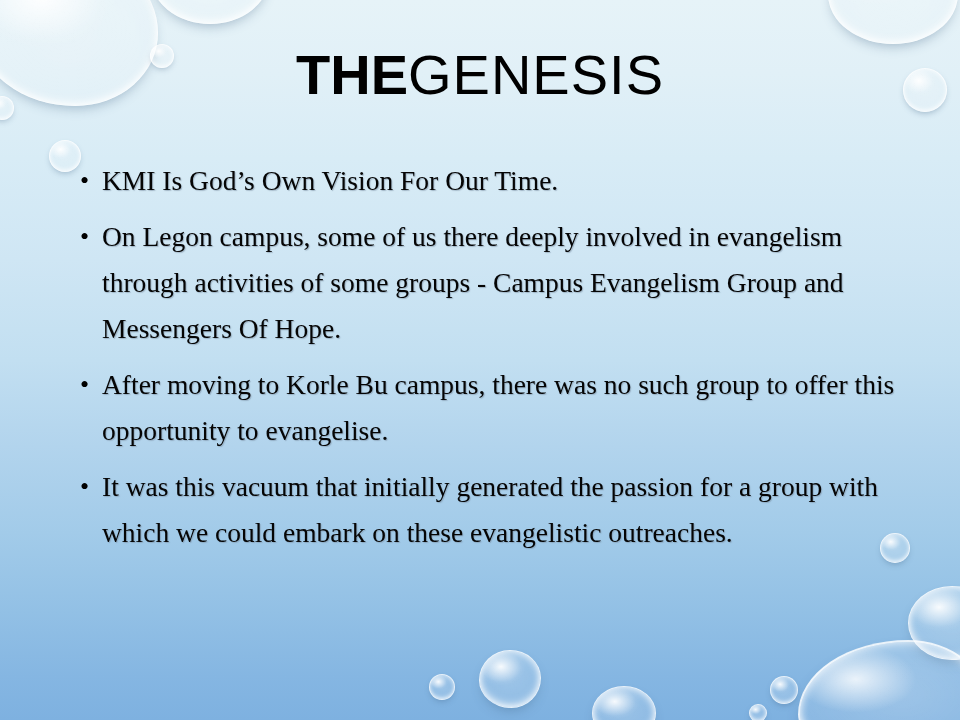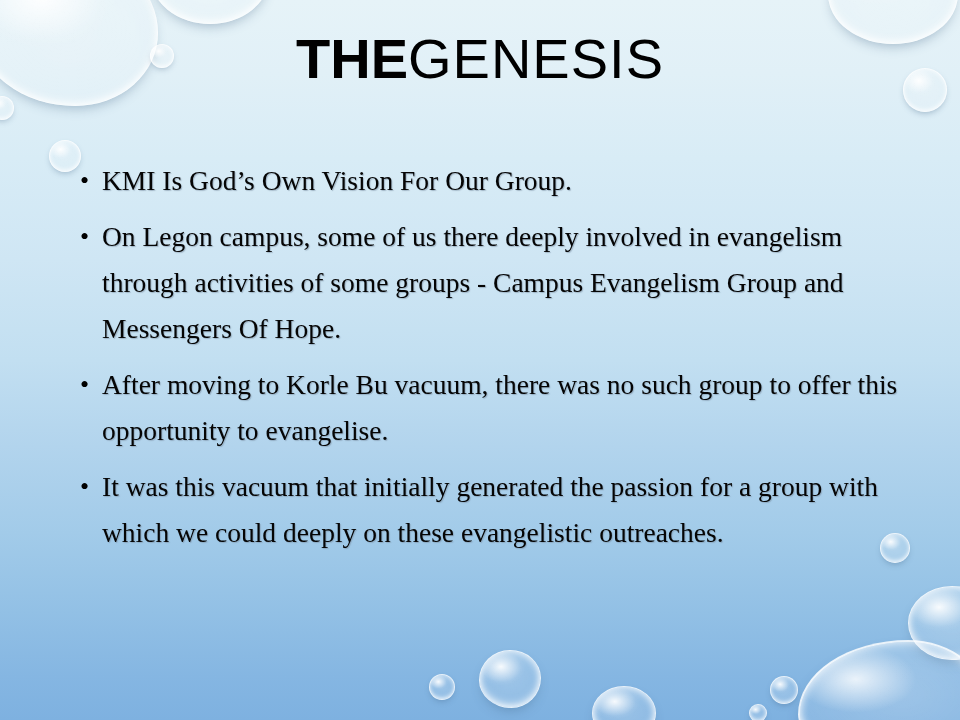--- a/index.html
+++ b/index.html
@@ -83,21 +83,21 @@
       inset 4px 0 9px -4px rgba(255,255,255,0.50),
       inset -4px 0 9px -4px rgba(255,255,255,0.50),
       0 8px 15px -5px rgba(50,85,125,0.42);
     border: 2px solid rgba(255,255,255,0.80);
     border-radius: 58% 42% 46% 54% / 62% 55% 45% 38%;
   }
 
   
   #title {
     position: absolute;
-    top: 28px;
+    top: 44px;
     left: 0;
     width: 960px;
     text-align: center;
     font-family: "Liberation Sans", "DejaVu Sans", sans-serif;
     font-size: 56px;
     line-height: 62px;
     letter-spacing: 0.5px;
     color: #000000;
     white-space: nowrap;
   }
@@ -179,33 +179,33 @@
   </div>
 
   <div id="title">
     <span class="t-bold">THE</span><span class="t-light">GENESIS</span>
   </div>
 
   <div id="body">
 
     <div class="bullet-row">
       <span class="bullet-mark">•</span>
-      <span class="bullet-text">KMI Is God’s Own Vision For Our Group.</span>
+      <span class="bullet-text">KMI Is God’s Own Vision For Our Time.</span>
     </div>
 
     <div class="bullet-row">
       <span class="bullet-mark">•</span>
       <span class="bullet-text">On Legon campus, some of us there deeply involved in evangelism through activities of some groups - Campus Evangelism Group and Messengers Of Hope.</span>
     </div>
 
     <div class="bullet-row">
       <span class="bullet-mark">•</span>
-      <span class="bullet-text">After moving to Korle Bu vacuum, there was no such group to offer this opportunity to evangelise.</span>
-    </div>
-
-    <div class="bullet-row">
-      <span class="bullet-mark">•</span>
-      <span class="bullet-text">It was this vacuum that initially generated the passion for a group with which we could deeply on these evangelistic outreaches.</span>
+      <span class="bullet-text">After moving to Korle Bu campus, there was no such group to offer this opportunity to evangelise.</span>
+    </div>
+
+    <div class="bullet-row">
+      <span class="bullet-mark">•</span>
+      <span class="bullet-text">It was this vacuum that initially generated the passion for a group with which we could embark on these evangelistic outreaches.</span>
     </div>
 
   </div>
 
 </div>
 
 </body></html>

